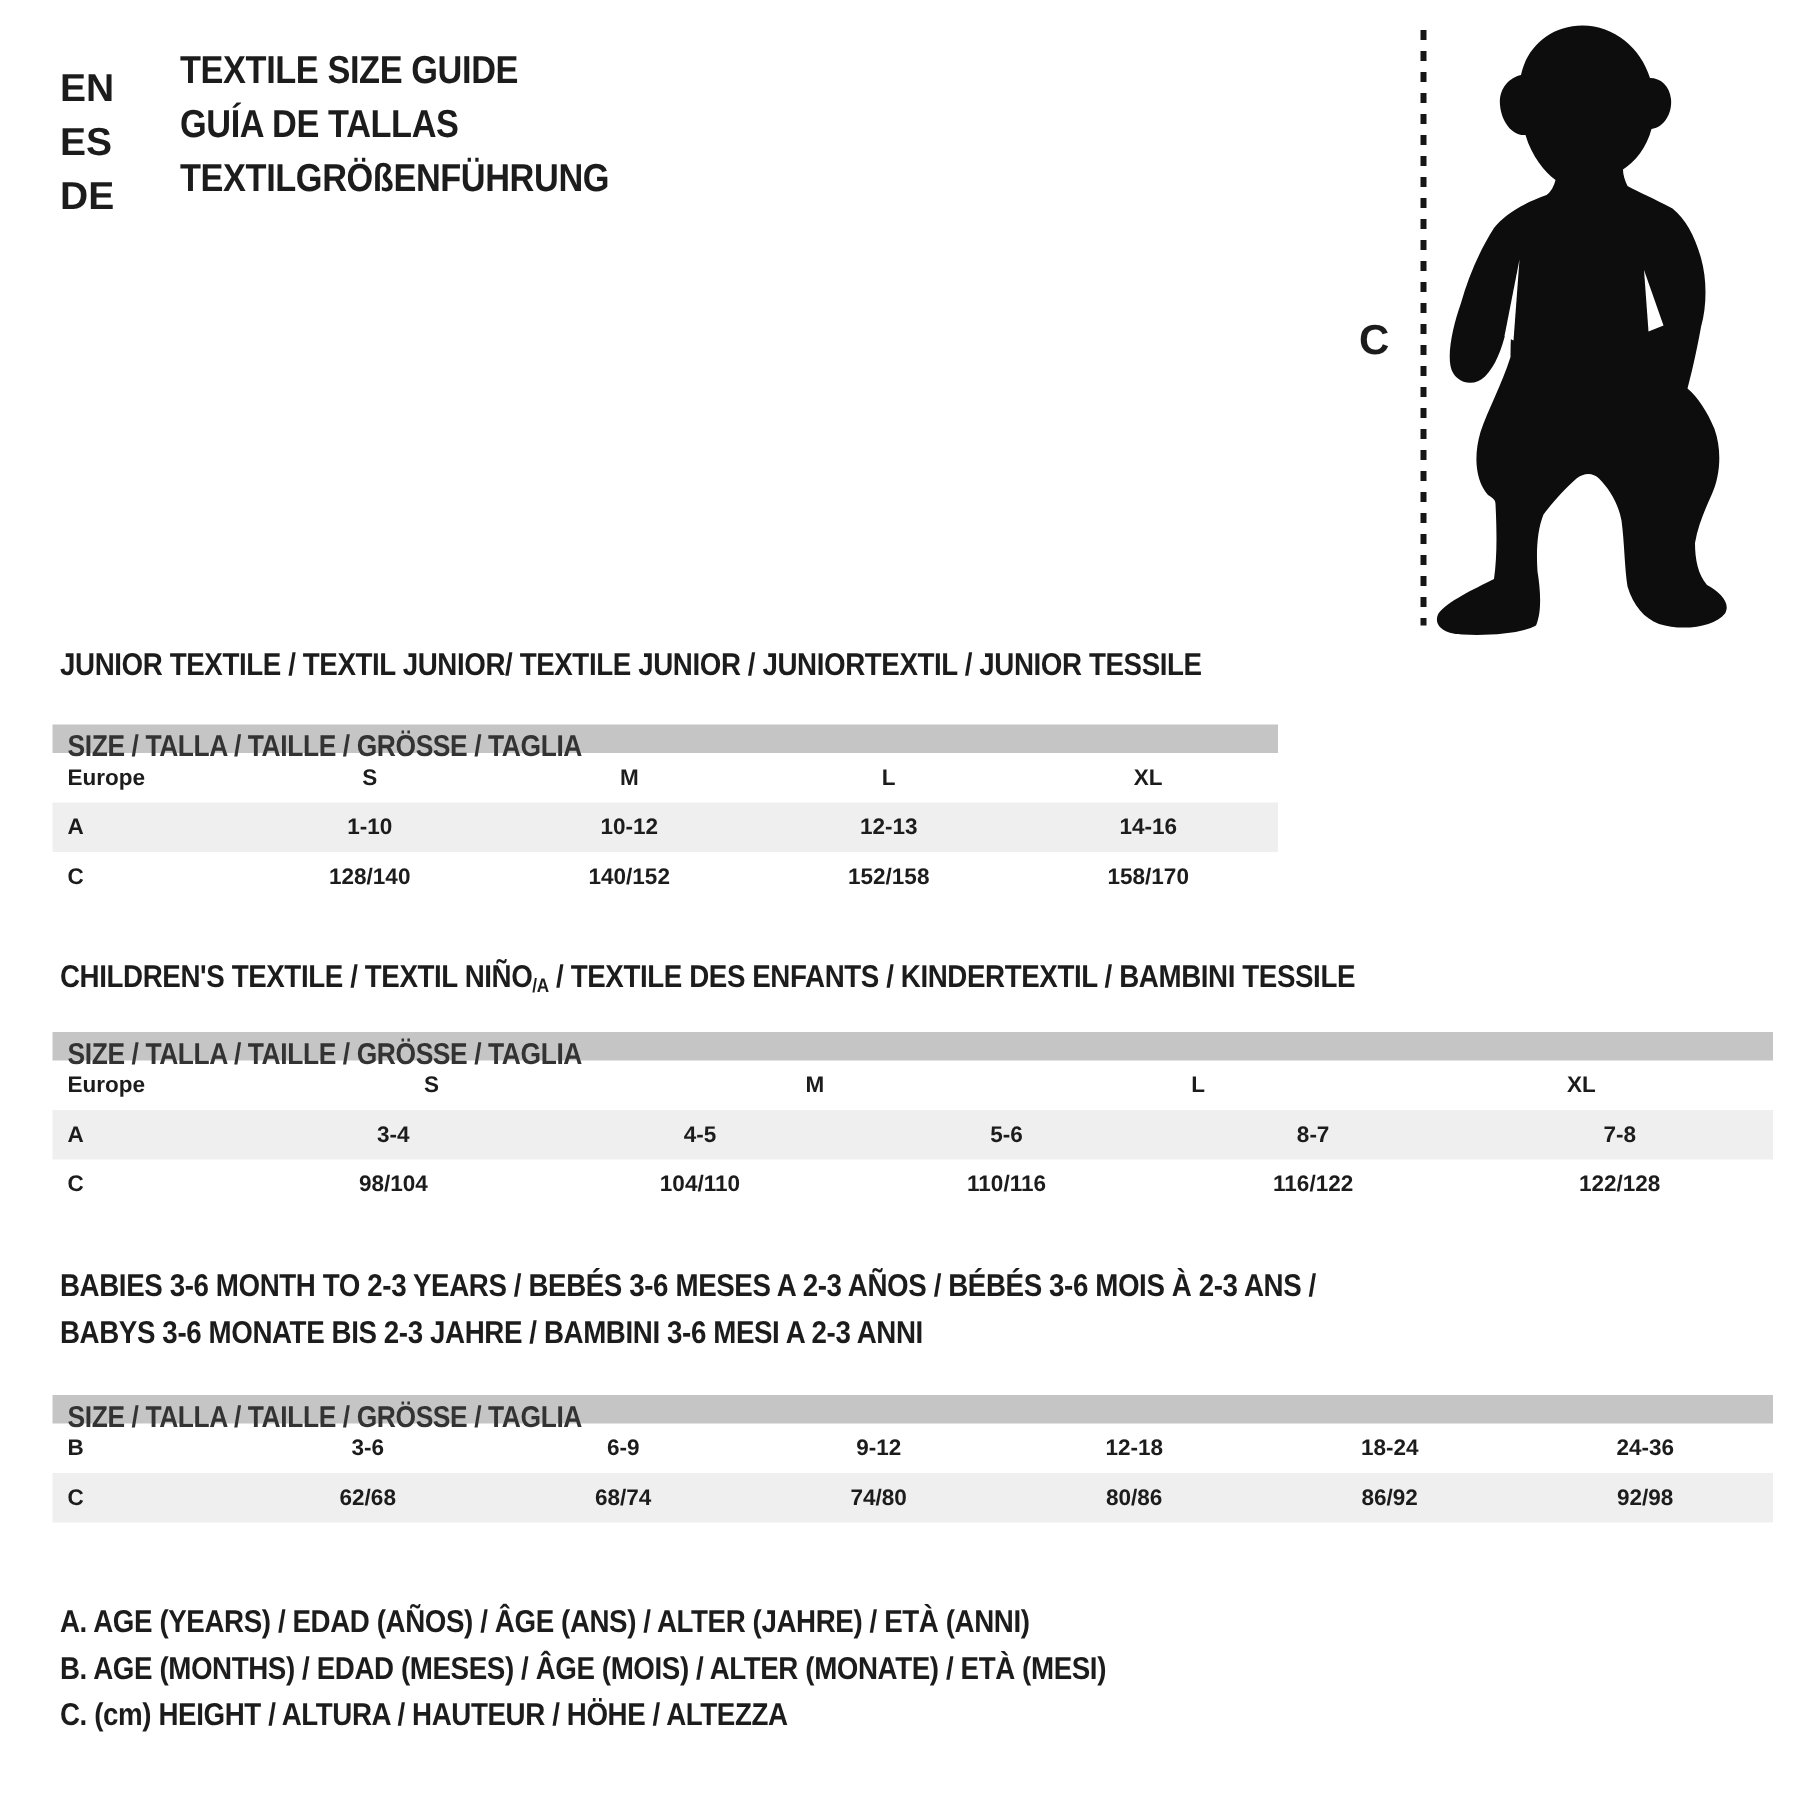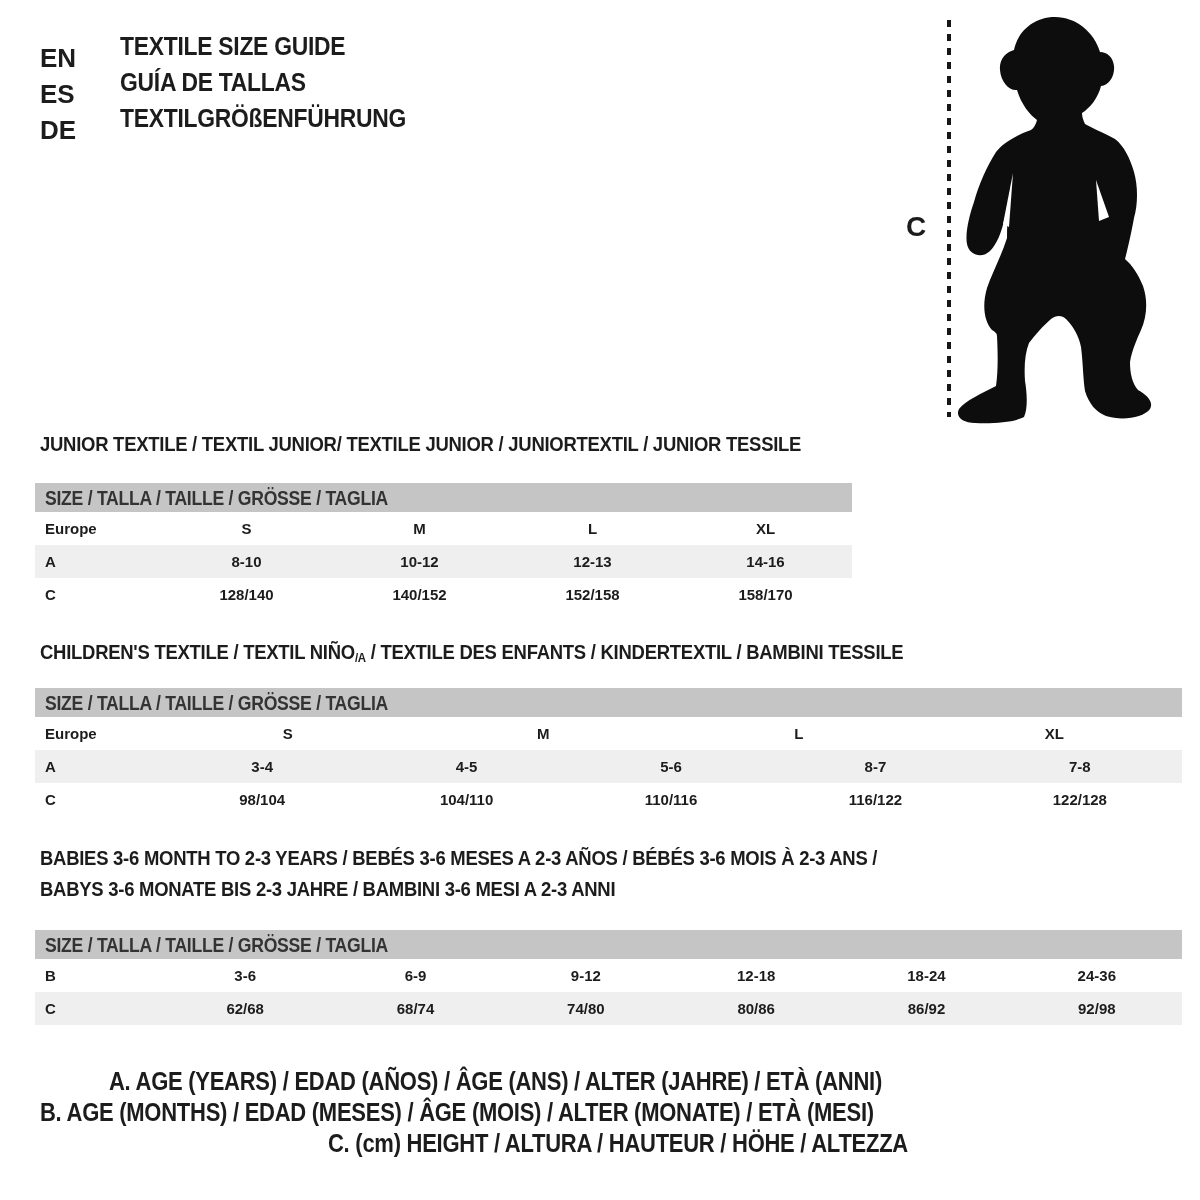--- a/index.html
+++ b/index.html
@@ -21,30 +21,30 @@
   .dash-line {
     position:absolute; left:947px; top:20px; width:4px; height:397px;
     background:repeating-linear-gradient(to bottom, #161616 0 7px, transparent 7px 14px);
   }
   .figure-svg { position:absolute; left:952px; top:14px; }
   
   .section-title { position:absolute; left:40px; font-size:21px; line-height:24px; }
   .subsc { font-size:13px; vertical-align:-3px; }
   .tbl { position:absolute; left:35px; }
   .tbl-head {
-    height:29px; line-height:30px; background:#c5c5c5; color:#333333;
+    height:19px; line-height:30px; background:#c5c5c5; color:#333333;
     font-size:20px; padding-left:10px; box-sizing:border-box;
   }
   .tbl-row { display:flex; height:33px; line-height:33px; font-size:15px; }
   .tbl-row.shaded { background:#efefef; }
   .cell-label { width:125px; padding-left:10px; box-sizing:border-box; }
   .cell-val { flex:1; text-align:center; }
   
   .legend { position:absolute; left:40px; top:1066px; }
-  .legend-line { height:31px; line-height:31px; font-size:25px;text-align:right; }
+  .legend-line { height:31px; line-height:31px; font-size:21px; }
 </style>
 </head>
 <body>
 
 <div class="canvas">
 
   <div class="lang-list">
     <div class="lang-row">
       <span class="lang-code">EN</span>
       <span class="condensed">TEXTILE SIZE GUIDE</span>
@@ -94,21 +94,21 @@
     </div>
     <div class="tbl-row">
       <span class="cell-label">Europe</span>
       <span class="cell-val">S</span>
       <span class="cell-val">M</span>
       <span class="cell-val">L</span>
       <span class="cell-val">XL</span>
     </div>
     <div class="tbl-row shaded">
       <span class="cell-label">A</span>
-      <span class="cell-val">8-10</span>
+      <span class="cell-val">1-10</span>
       <span class="cell-val">10-12</span>
       <span class="cell-val">12-13</span>
       <span class="cell-val">14-16</span>
     </div>
     <div class="tbl-row">
       <span class="cell-label">C</span>
       <span class="cell-val">128/140</span>
       <span class="cell-val">140/152</span>
       <span class="cell-val">152/158</span>
       <span class="cell-val">158/170</span>

